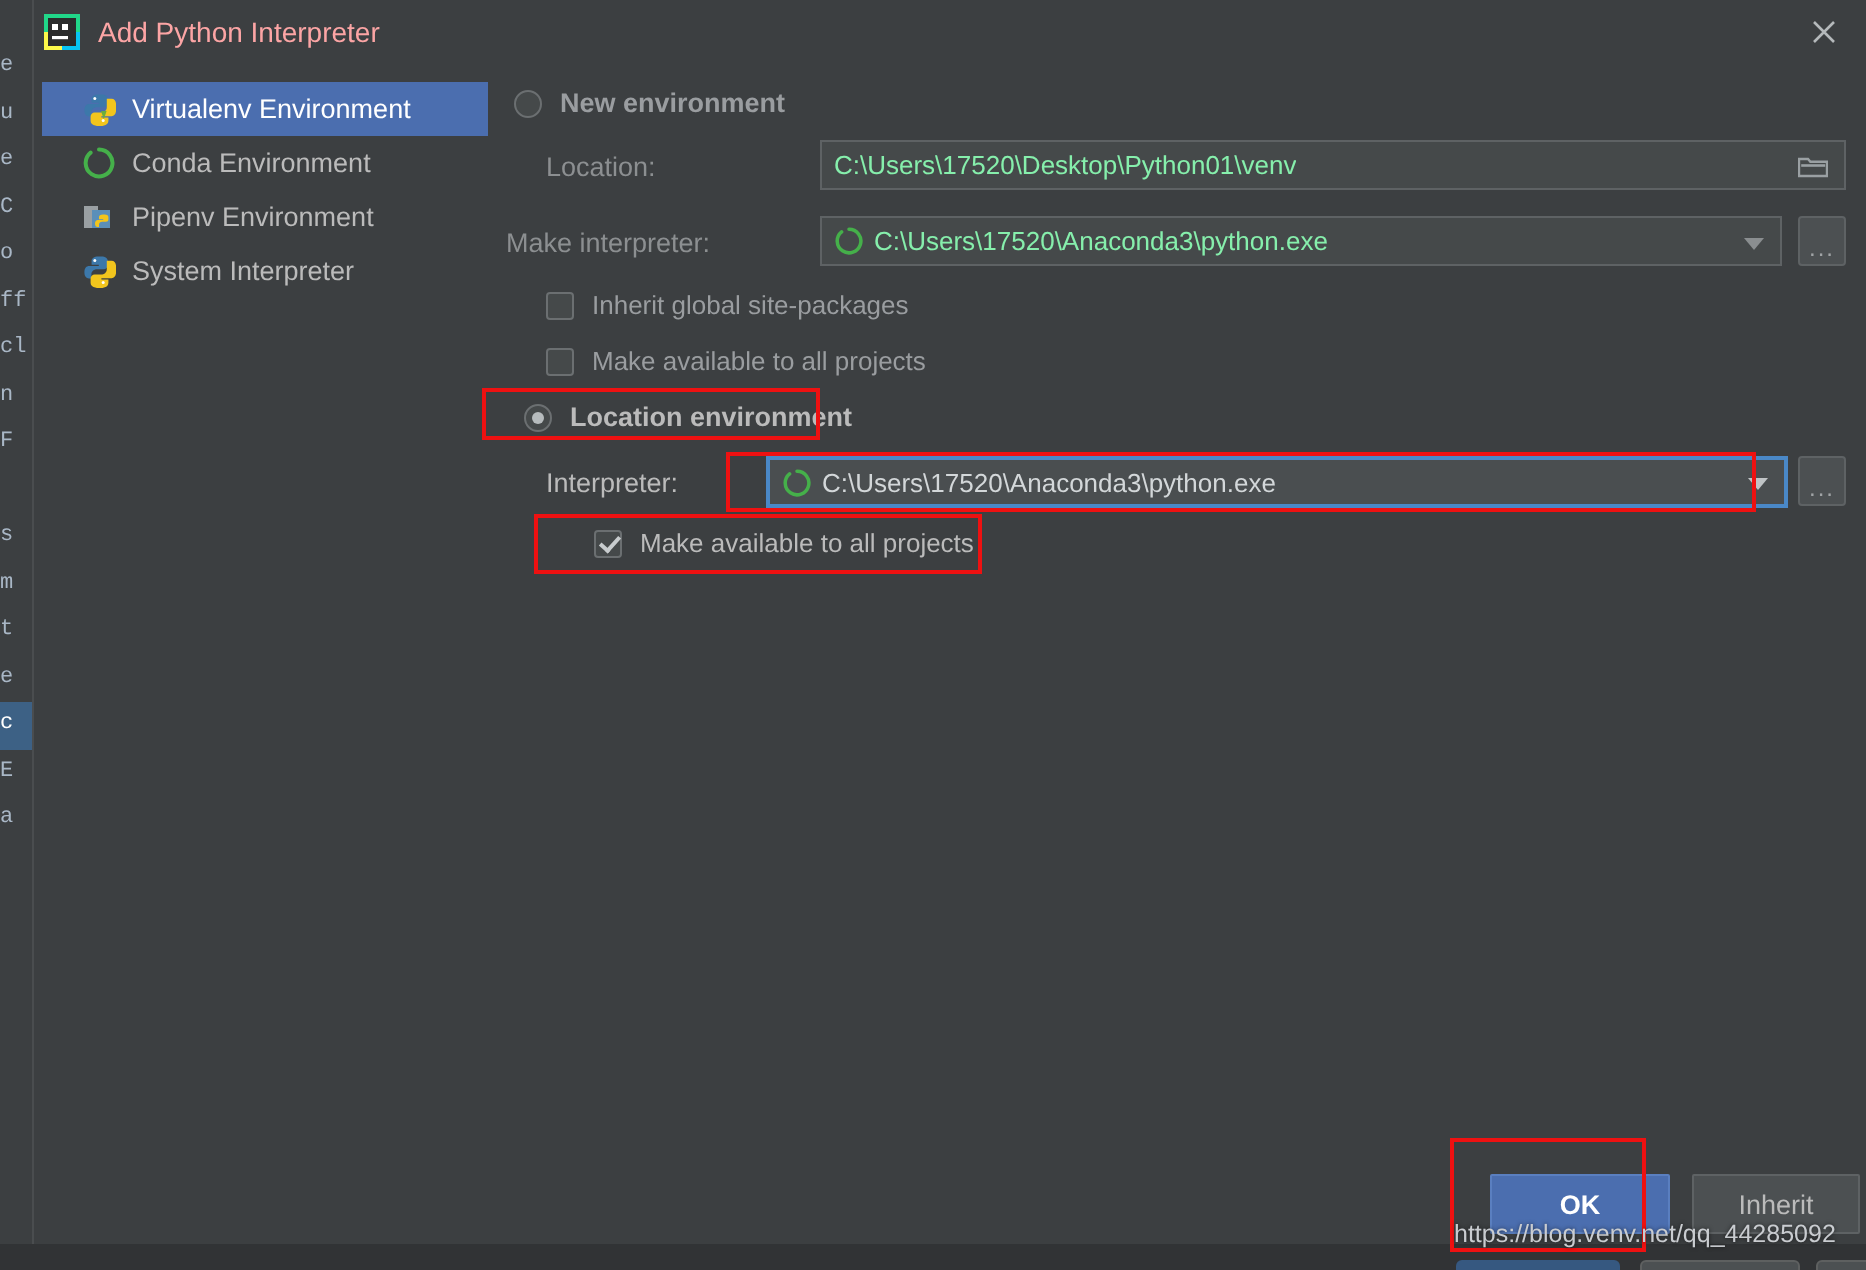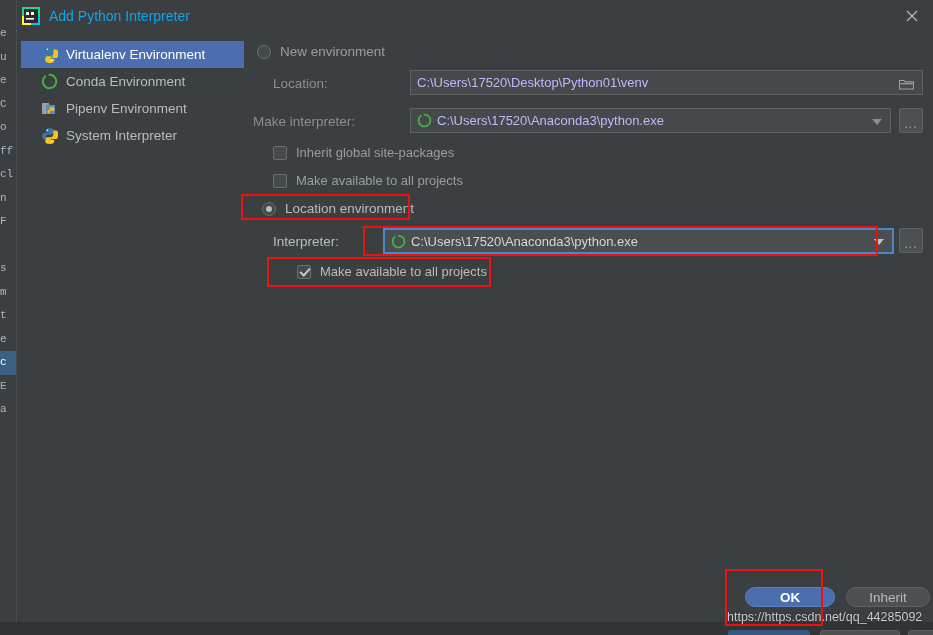--- a/index.html
+++ b/index.html
@@ -91,21 +91,21 @@
   }
   #app-icon {
     position: absolute;
     left: 5px; top: 7px;
     width: 18px; height: 18px;
   }
   #dialog-title {
     position: absolute;
     left: 32px; top: 8px;
     font-size: 14px;
-    color: #0ea5e9;
+    color: #fca5a5;
     white-space: nowrap;
   }
   #close-btn {
     position: absolute;
     left: 874px; top: 1px;
     width: 42px; height: 30px;
     cursor: pointer;
   }
   #close-btn svg { position: absolute; left: 15px; top: 9px; }
 
@@ -166,20 +166,21 @@
     position: absolute;
     left: 3px; top: 3px;
     width: 6px; height: 6px;
     border-radius: 50%;
     background: #b6bbbd;
   }
   .radio-label {
     font-size: 13.5px;
     color: #bbbbbb;
     white-space: nowrap;
+    font-weight: bold;
   }
   .radio-label.dim { color: #9a9da0; }
 
   .field-label {
     position: absolute;
     font-size: 13.5px;
     color: #8c8f91;
     white-space: nowrap;
   }
   .field-label.bright { color: #bbbbbb; }
@@ -189,21 +190,21 @@
     background: #45494a;
     border: 1px solid #5e6264;
     box-sizing: border-box;
     display: flex;
     align-items: center;
     padding: 0 6px;
     cursor: text;
   }
   .textfield .tf-value {
     font-size: 13px;
-    color: #c4b5fd;
+    color: #86efac;
     white-space: nowrap;
     overflow: hidden;
   }
   .textfield.focused {
     border: 2px solid #4a88c7;
     background: #4a4e50;
   }
   .textfield.focused .tf-value { color: #d3d7d9; }
 
   .combo-arrow {
@@ -270,22 +271,22 @@
   .cb-label {
     font-size: 13px;
     color: #9a9da0;
     white-space: nowrap;
   }
   .cb-label.bright { color: #bbbbbb; }
 
   
   .dlg-button {
     position: absolute;
-    height: 20px;
-    border-radius: 11px;
+    height: 30px;
+    border-radius: 1px;
     display: flex;
     align-items: center;
     justify-content: center;
     font-size: 13.5px;
     cursor: pointer;
     box-sizing: border-box;
   }
   #btn-ok {
     left: 728px; top: 587px;
     width: 90px;
@@ -489,13 +490,13 @@
 
   <div class="dlg-button" id="btn-ok">OK</div>
   <div class="dlg-button" id="btn-cancel">Inherit</div>
 </div>
 
 <div class="annot" id="annot-existing"></div>
 <div class="annot" id="annot-interp"></div>
 <div class="annot" id="annot-makeav"></div>
 <div class="annot" id="annot-ok"></div>
 
-<div id="watermark">https://https.csdn.net/qq_44285092</div>
+<div id="watermark">https://blog.venv.net/qq_44285092</div>
 
 </body></html>

